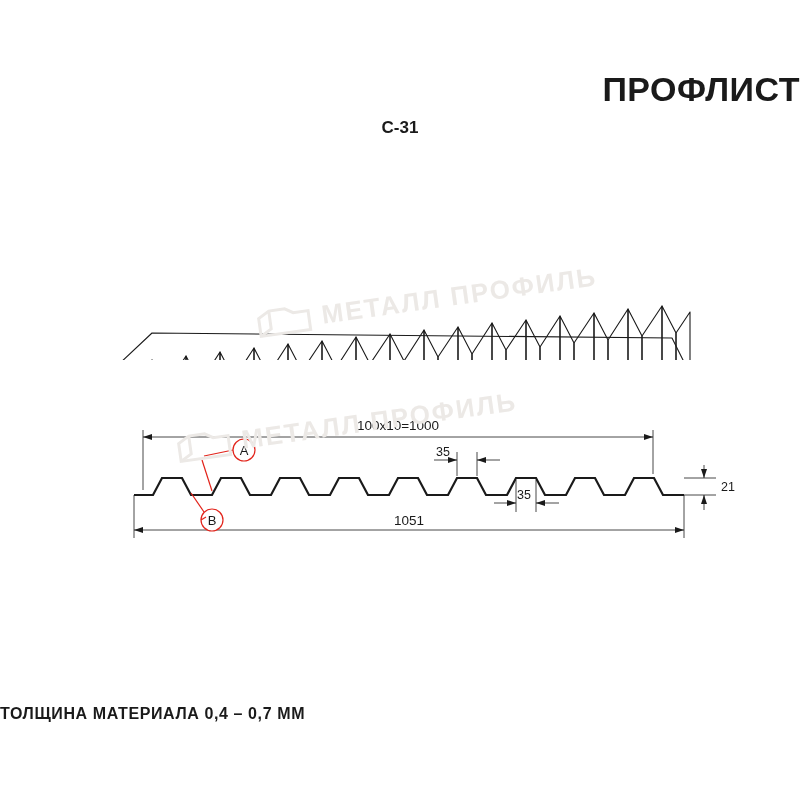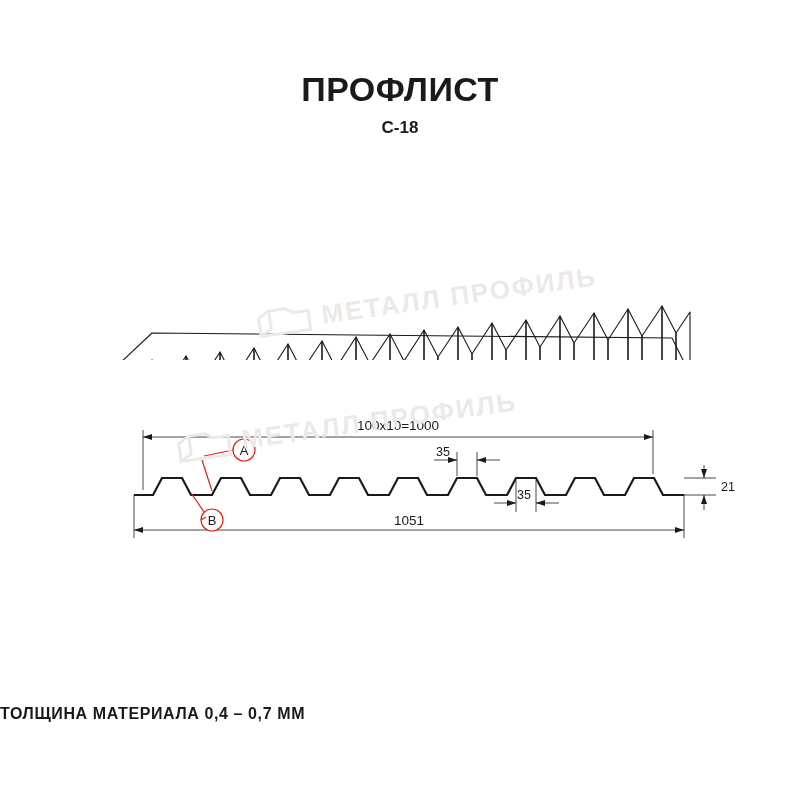--- a/index.html
+++ b/index.html
@@ -18,21 +18,21 @@
   .page {
     position: absolute;
     inset: 0;
   }
   
   .title {
     position: absolute;
     left: 0;
     right: 0;
     top: 70px;
-    text-align: center;
+    text-align: right;
     font-size: 34px;
     font-weight: bold;
     letter-spacing: 0.5px;
   }
   .subtitle {
     position: absolute;
     left: 0;
     right: 0;
     top: 118px;
     text-align: center;
@@ -89,21 +89,21 @@
     font-family: "Liberation Sans", sans-serif;
     fill: #1a1a1a;
   }
 </style>
 </head>
 <body>
 
 <div class="page">
 
   <div class="title">ПРОФЛИСТ</div>
-  <div class="subtitle">С-18</div>
+  <div class="subtitle">С-31</div>
 
   <div class="iso-wrap">
     <svg width="800" height="200" viewBox="0 0 800 200" aria-hidden="true">
       <g fill="none" stroke="#1a1a1a" stroke-width="1.1" stroke-linejoin="round">
 
         <path d="M118 205 L152 173 L672 178 L688 210"></path>
 
         <g>
 
           <path d="M118 205 L132 232 L132 290 L118 263 Z"></path>

